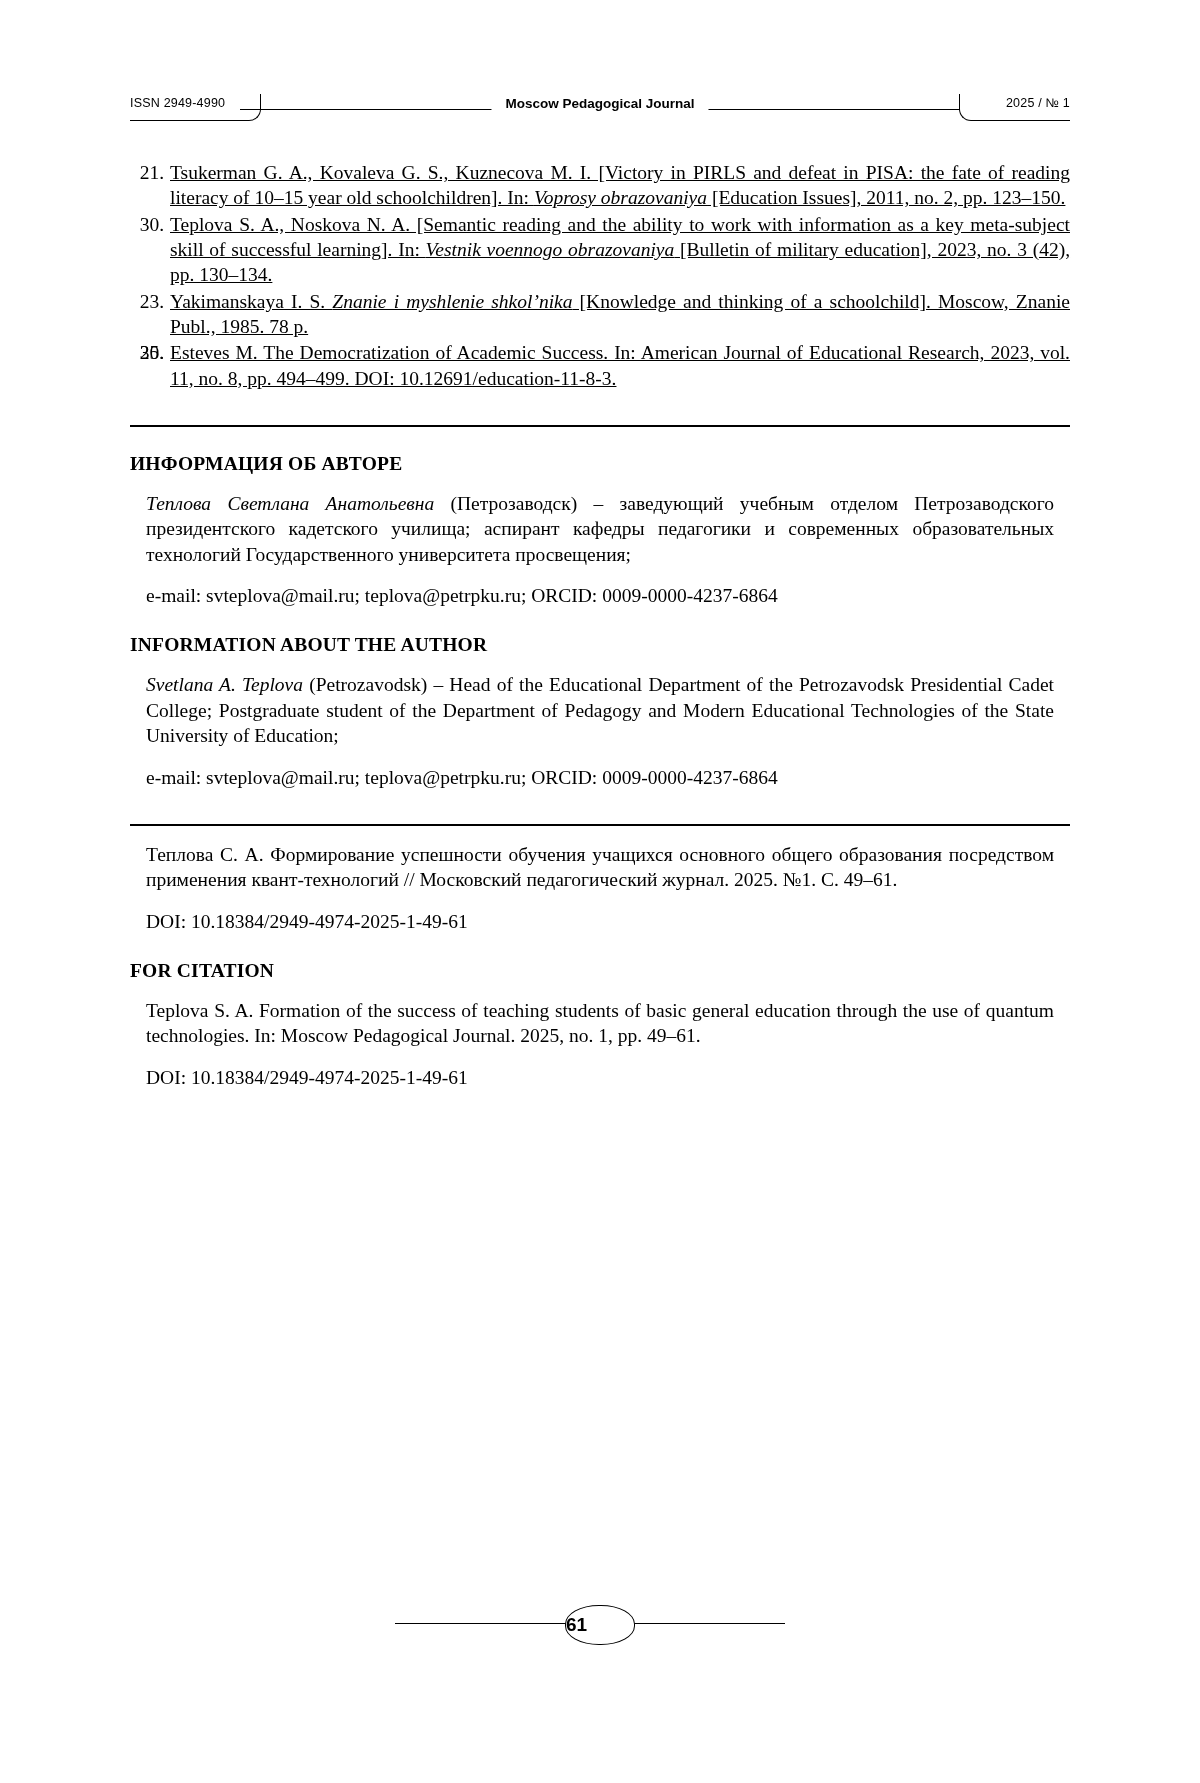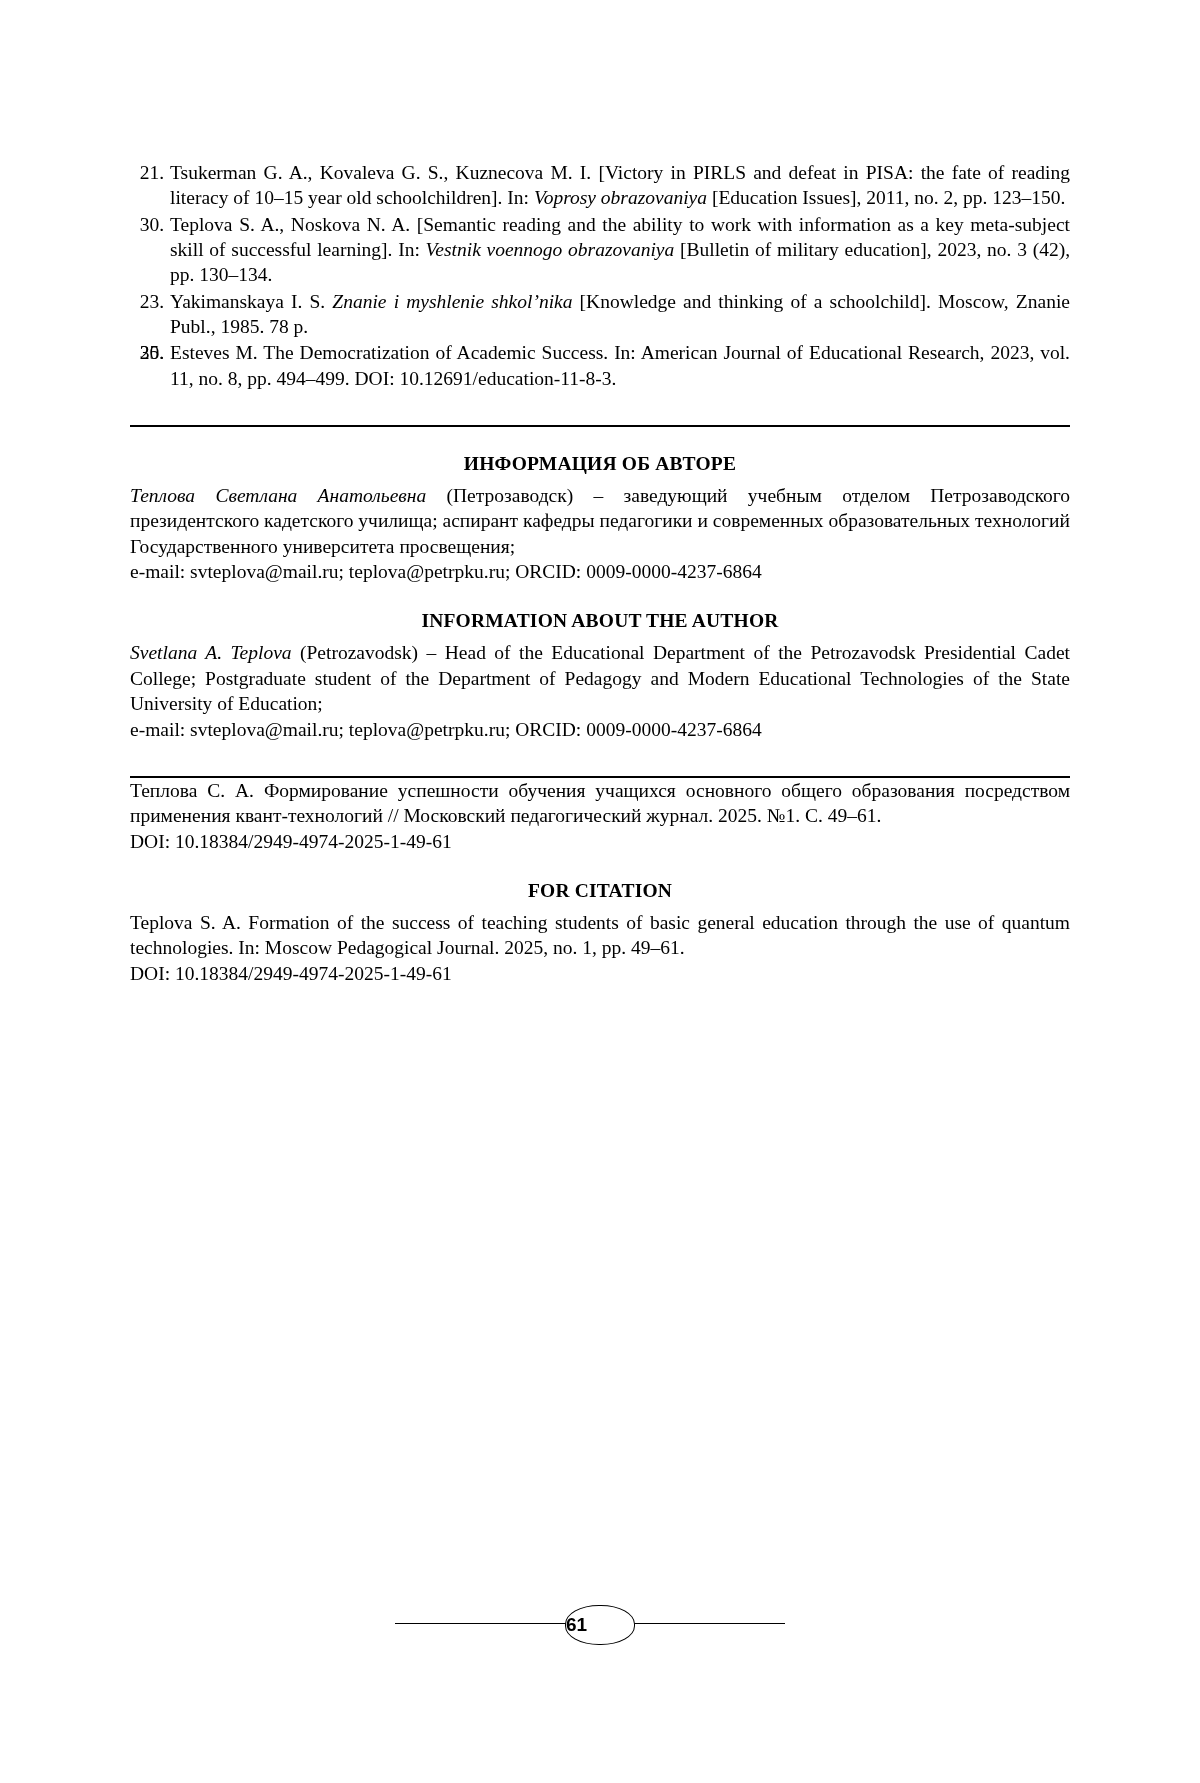--- a/index.html
+++ b/index.html
@@ -99,20 +99,21 @@
     top: 160px;
     left: 130px;
     width: 940px;
   }
   ol.reflist {
     list-style: none;
     margin: 0;
     padding: 0;
     font-size: 19.5px;
     line-height: 1.30;
+    text-decoration: underline;
   }
   ol.reflist li {
     position: relative;
     padding-left: 40px;
     margin-bottom: 1px;
     text-align: justify;
     text-justify: inter-word;
   }
   ol.reflist li .num {
     position: absolute;
@@ -122,32 +123,31 @@
     text-align: right;
   }
   .it { font-style: italic; }
 
   hr.sep {
     border: none;
     border-top: 2.2px solid #000;
     margin: 34px 0 0 0;
   }
   .sec-title {
-    text-align: center;
     font-weight: bold;
     font-size: 19.5px;
     margin: 26px 0 8px 0;
     letter-spacing: 0.2px;
   }
   .para {
     font-size: 19.5px;
     line-height: 1.30;
     text-align: justify;
     text-justify: inter-word;
-    margin: 0;
+    margin: 16px;
   }
   .para.cyr, .sec-title.cyr {
     font-family: "Liberation Serif", serif;
   }
 
   
   .footer {
     position: absolute;
     bottom: 118px;
     left: 0;
@@ -177,20 +177,28 @@
     font-weight: bold;
     font-size: 19px;
     z-index: 2;
   }
 </style>
 </head>
 <body>
 
 <div class="page">
 
+  <div class="header">
+    <div class="header-rule"></div>
+    <div class="header-left-curve"></div>
+    <div class="header-right-curve"></div>
+    <div class="header-left">ISSN 2949-4990</div>
+    <div class="header-center">Moscow Pedagogical Journal</div>
+    <div class="header-right">2025 / № 1</div>
+  </div>
 
   <div class="content">
 
     <ol class="reflist" id="reflist">
         <li><span class="num">21.</span><span>Tsukerman G. A., Kovaleva G. S., Kuznecova M. I. [Victory in PIRLS and defeat in PISA: the fate of reading literacy of 10–15 year old schoolchildren]. In: </span><span class="it">Voprosy obrazovaniya</span><span> [Education Issues], 2011, no. 2, pp. 123–150.</span></li>
         <li><span class="num">30.</span><span>Teplova S. A., Noskova N. A. [Semantic reading and the ability to work with information as a key meta-subject skill of successful learning]. In: </span><span class="it">Vestnik voennogo obrazovaniya</span><span> [Bulletin of military education], 2023, no. 3 (42), pp. 130–134.</span></li>
         <li><span class="num">23.</span><span>Yakimanskaya I. S. </span><span class="it">Znanie i myshlenie shkol’nika</span><span> [Knowledge and thinking of a schoolchild]. Moscow, Znanie Publ., 1985. 78 p.</span></li>
         <li><span class="num">30.</span></li>
         <li><span class="num">25.</span><span>Esteves M. The Democratization of Academic Success. In: American Journal of Educational Research, 2023, vol. 11, no. 8, pp. 494–499. DOI: 10.12691/education-11-8-3.</span></li>
       </ol>

